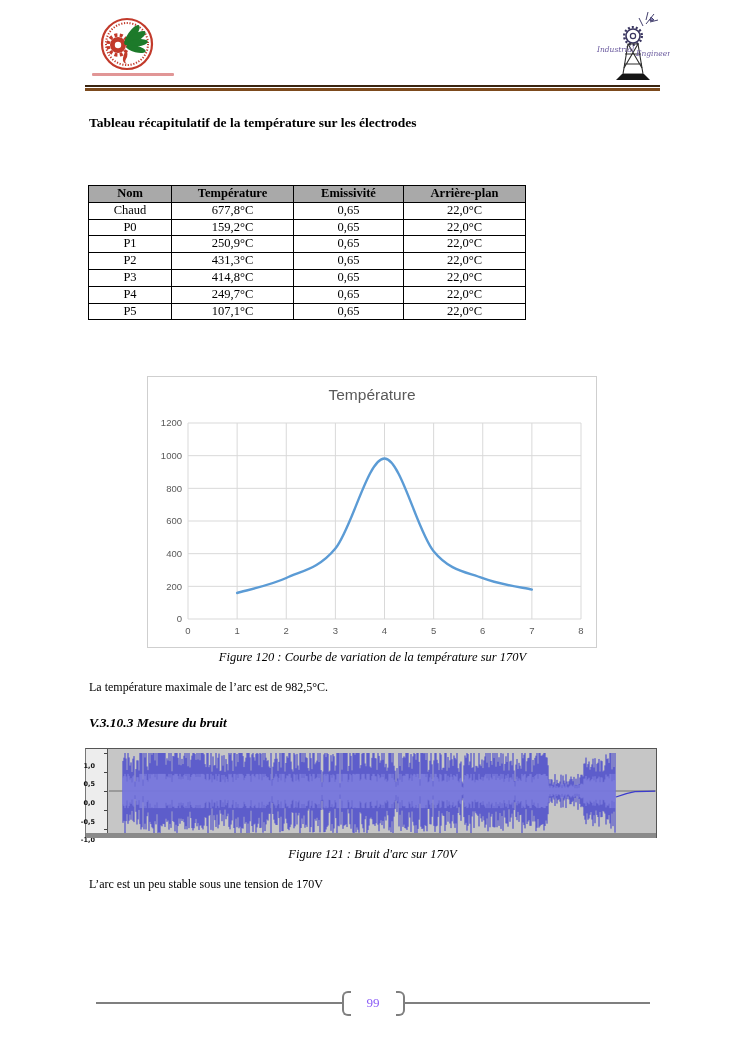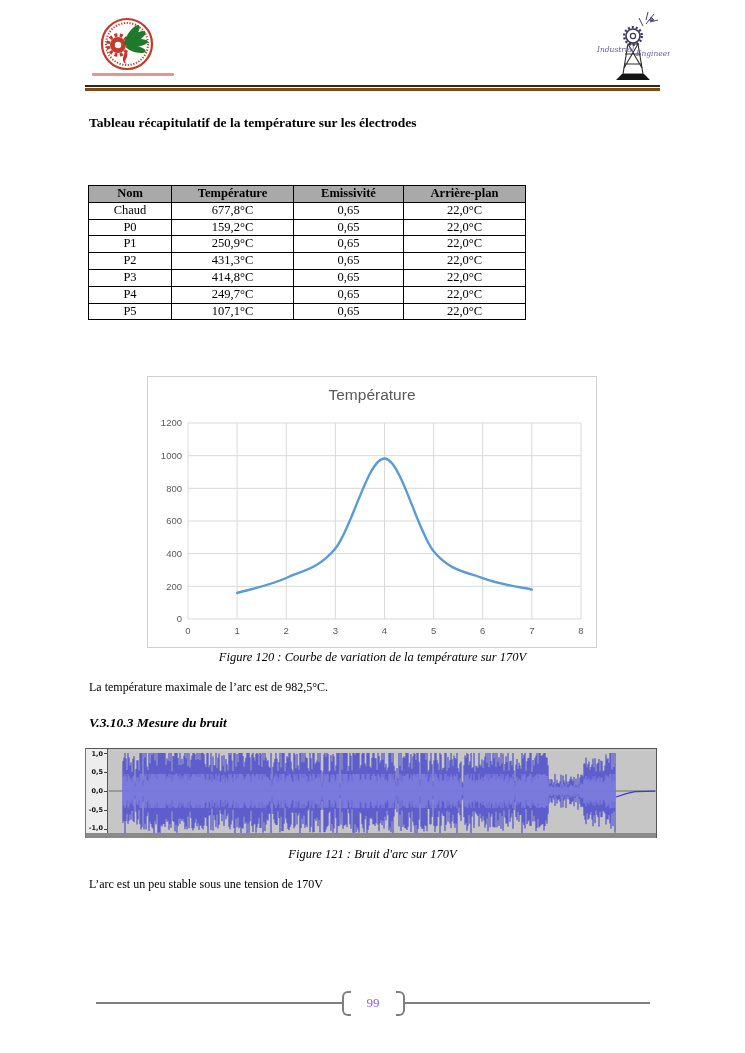--- a/index.html
+++ b/index.html
@@ -40,22 +40,22 @@
     border:1px solid #cfcfcf; background:#fff; box-sizing:border-box;}
   .chart-title{position:absolute; top:9px; left:0; width:100%; text-align:center;
     font-family:"Liberation Sans", sans-serif; font-size:15.5px; color:#595959;}
   .chart-box svg{position:absolute; left:0; top:0;}
   
   .wave-box{position:absolute; left:85px; top:748px; width:572px; height:90px;
     background:#c6c6c6; border-top:1.2px solid #555; border-left:1.2px solid #777;
     border-right:1.2px solid #555; box-sizing:border-box;}
   .wave-ruler{position:absolute; left:0; top:0; width:22px; height:84px;
     background:#ededed; border-right:1px solid #555; box-sizing:border-box;}
-  .wave-ruler .lab{position:absolute; right:4px; transform:translateY(-50%);
-    font-family:"DejaVu Sans", sans-serif; font-size:6.5px; font-weight:bold; color:#111;}
+  .wave-ruler .lab{position:absolute; right:12px; transform:translateY(-50%);
+    font-family:"DejaVu Sans", sans-serif; font-size:6.5px; font-weight:bold; color:#111;margin-top:12px;}
   .wave-ruler .tick{position:absolute; right:0; width:3px; height:1px; background:#444;}
   .wave-area{position:absolute; left:23px; top:0; width:548px; height:84px;}
   .wave-bottom{position:absolute; left:0; bottom:0; width:100%; height:5px; background:#8a8a8a;}
   
   .footer{position:absolute; left:96px; top:988px; width:554px; height:30px;
     display:flex; align-items:center;}
   .footer .seg{flex:1; height:2px; background:#7f7f7f;}
   .footer .bracket{width:9px; height:25px; box-sizing:border-box;}
   .footer .b-left{border:2.5px solid #7f7f7f; border-right:none; border-radius:6px 0 0 6px;}
   .footer .b-right{border:2.5px solid #7f7f7f; border-left:none; border-radius:0 6px 6px 0;}

